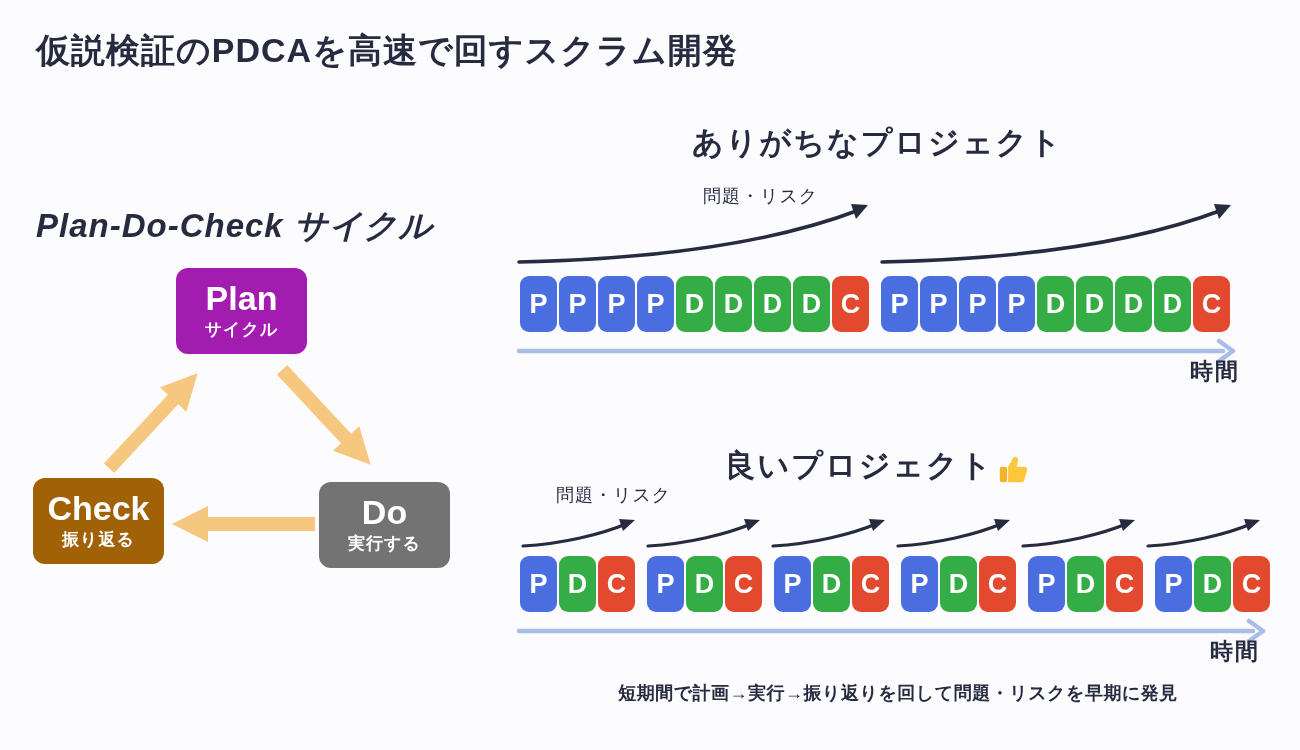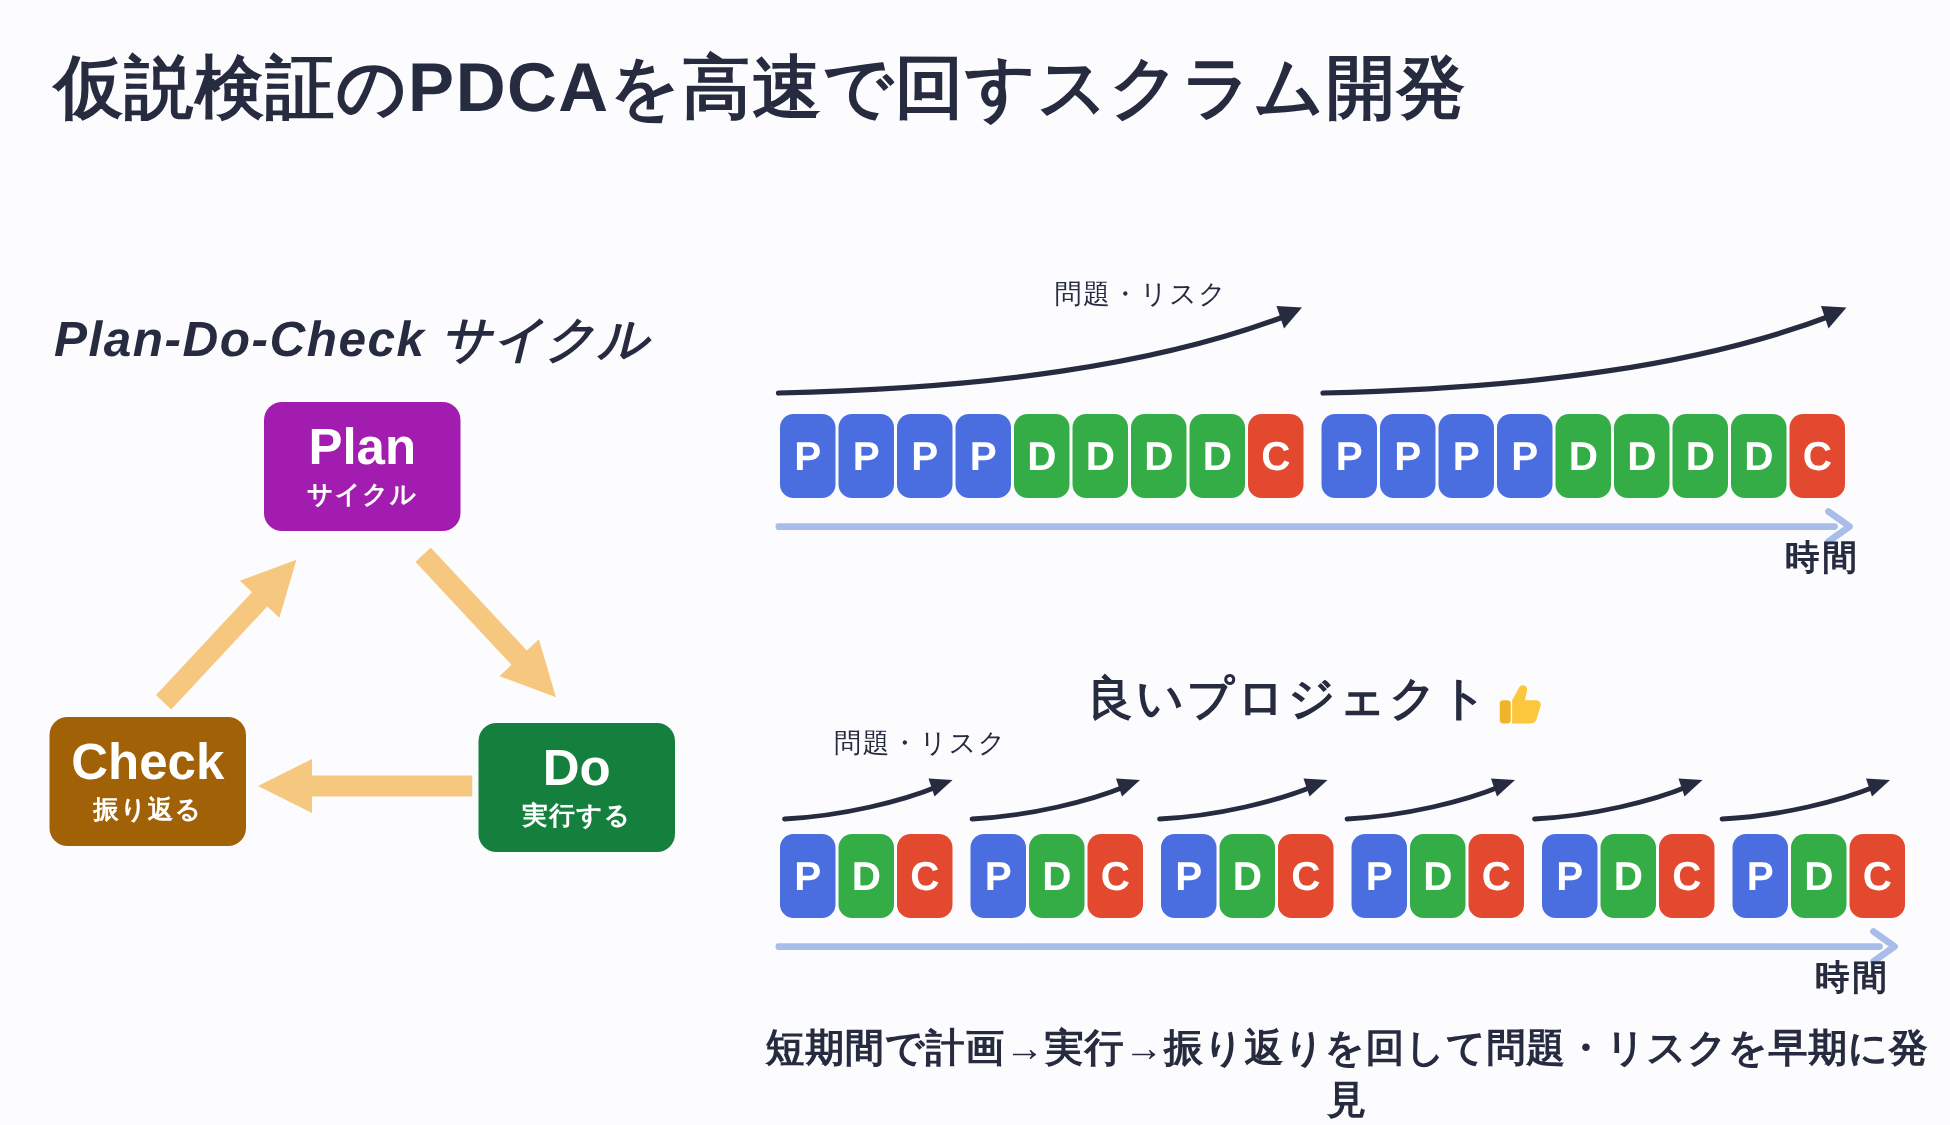--- a/index.html
+++ b/index.html
@@ -10,21 +10,21 @@
     width: 1300px; height: 750px;
     background: #fcfcfe;
     overflow: hidden;
     color: #262b40;
   }
   .abs { position: absolute; }
 
   
   .main-title {
     left: 36px; top: 28px;
-    font-size: 46px; font-weight: 800;
+    font-size: 34px; font-weight: 800;
     letter-spacing: 1px;
     color: #262b40;
   }
   .cycle-heading {
     left: 36px; top: 204px;
     font-size: 33px; font-weight: 800;
     letter-spacing: 1px;
     font-style: italic;
   }
   .panel-heading {
@@ -40,37 +40,37 @@
   }
   .time-label {
     left: 520px; width: 720px;
     text-align: right;
     font-size: 23px; font-weight: 800;
     letter-spacing: 2px;
   }
   .footer-text {
     left: 498px; top: 681px; width: 800px;
     text-align: center;
-    font-size: 26px; font-weight: 800;
+    font-size: 18px; font-weight: 800;
     letter-spacing: 0.5px;
   }
 
   
   .cycle-box {
     width: 131px; height: 86px;
     border-radius: 12px;
     display: flex; flex-direction: column;
     align-items: center; justify-content: center;
     color: #fff;
   }
   .cycle-box .box-label { font-size: 34px; font-weight: 800; line-height: 1.05; }
   .cycle-box .box-sublabel { font-size: 17px; font-weight: 700; margin-top: 2px; letter-spacing: 1px; }
   .box-plan  { background: #a21caf; left: 176px; top: 268px; }
   .box-check { background: #a16207; left: 33px;  top: 478px; }
-  .box-do    { background: #15803d; left: 319px; top: 482px; text-align: center; }
+  .box-do    { background: #737373; left: 319px; top: 482px; text-align: center; }
 
   
   .cycle-arrow { width: 132px; height: 40px; }
   .cycle-arrow svg { display:block; width:100%; height:100%; }
   .arrow-check-to-plan { left: 88px;  top: 400px; transform: rotate(-47deg); }
   .arrow-plan-to-do    { left: 261px; top: 398px; transform: rotate(47deg); }
   .arrow-do-to-check   { left: 170px; top: 504px; transform: rotate(180deg); }
 
   
   .tile-row { display: flex; align-items: center; }
@@ -124,20 +124,23 @@
       <polygon points="94,2 130,20 94,38" fill="#f6c77e"></polygon>
     </svg>
   </div>
   <div class="abs cycle-arrow arrow-do-to-check" style="width:145px;">
     <svg viewBox="0 0 145 40" xmlns="http://www.w3.org/2000/svg">
       <rect x="0" y="13" width="109" height="14" fill="#f6c77e"></rect>
       <polygon points="107,2 143,20 107,38" fill="#f6c77e"></polygon>
     </svg>
   </div>
 
+  <div class="abs panel-heading" style="top:122px;">
+    <span>ありがちなプロジェクト</span>
+  </div>
 
   <div class="abs risk-label" style="left:703px; top:184px;">問題・リスク</div>
 
   <svg class="abs curve-svg" style="left:515px; top:198px;" width="360" height="70" viewBox="0 0 360 70">
     <path d="M4,64 C140,61 255,46 344,12" fill="none" stroke="#262b40" stroke-width="3.5" stroke-linecap="round"></path>
     <polygon points="353,7 341,21 336,6" fill="#262b40"></polygon>
   </svg>
   <svg class="abs curve-svg" style="left:878px; top:198px;" width="360" height="70" viewBox="0 0 360 70">
     <path d="M4,64 C140,61 255,46 344,12" fill="none" stroke="#262b40" stroke-width="3.5" stroke-linecap="round"></path>
     <polygon points="353,7 341,21 336,6" fill="#262b40"></polygon>

